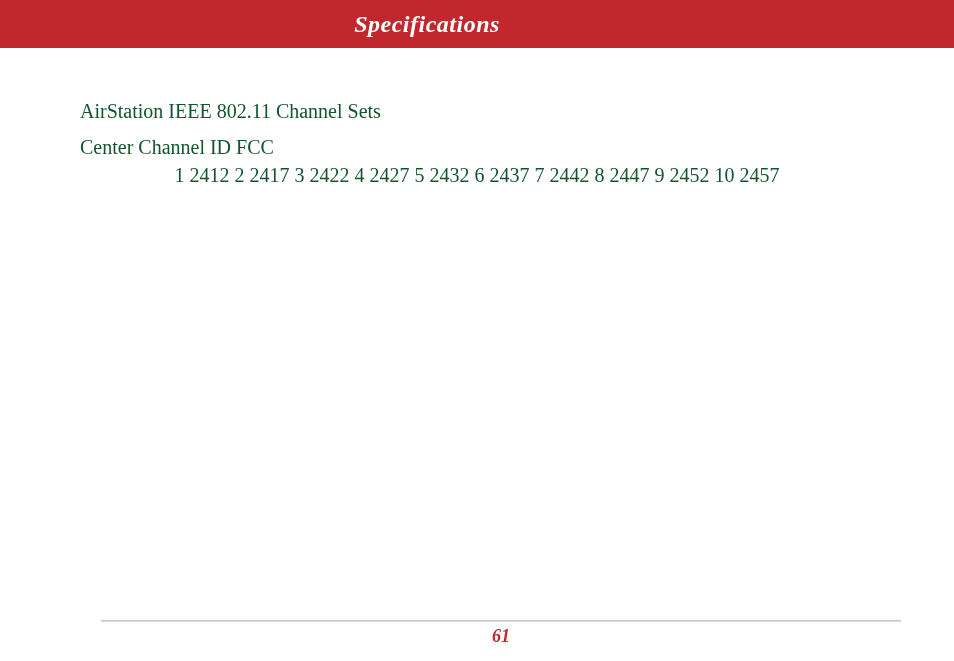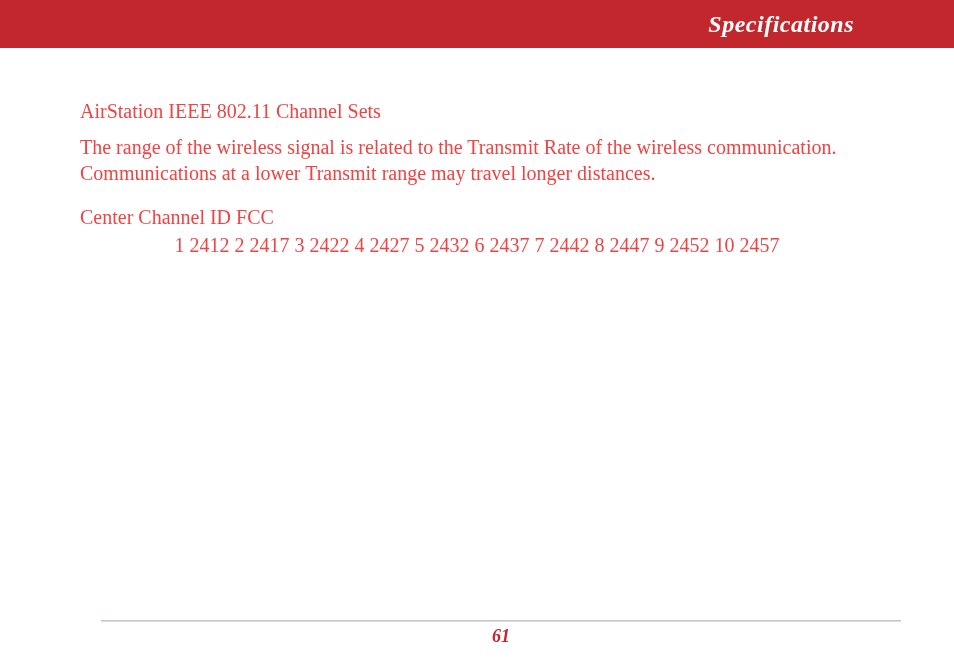--- a/index.html
+++ b/index.html
@@ -8,34 +8,34 @@
       height: 661px;
       background: #fff;
       font-family: Georgia, 'Times New Roman', serif;
       position: relative;
     }
     .header-bar {
       width: 100%;
       height: 48px;
       background: #c1272d;
       display: flex;
-      justify-content: flex-end;
+      justify-content: center;
       align-items: center;
       padding-right: 100px;
     }
     .header-title {
       color: #fff;
       font-style: italic;
       font-weight: bold;
       font-size: 24px;
       letter-spacing: 0.5px;
     }
     .content {
       padding: 50px 80px 0 80px;
-      color: #ef4444;
+      color: #14532d;
       font-size: 20px;
       line-height: 1.3;
     }
     .section-title {
       margin-bottom: 10px;
     }
     .paragraph {
       margin-bottom: 18px;
     }
     .sub-heading {
@@ -70,21 +70,20 @@
   </style>
 </head>
 <body>
 
 <div class="header-bar">
   <span class="header-title">Specifications</span>
 </div>
 
 <div class="content">
   <div class="section-title">AirStation IEEE 802.11 Channel Sets</div>
-  <div class="paragraph">The range of the wireless signal is related to the Transmit Rate of the wireless communication. Communications at a lower Transmit range may travel longer distances.</div>
   <div class="sub-heading">Center Channel ID FCC</div>
   <div class="channel-row">1 2412  2 2417  3 2422  4 2427  5 2432  6 2437  7 2442  8 2447  9 2452  10 2457</div>
 </div>
 
 <div class="footer">
   <div class="footer-line"></div>
   <div class="page-number">61</div>
 </div>
 
 </body></html>

